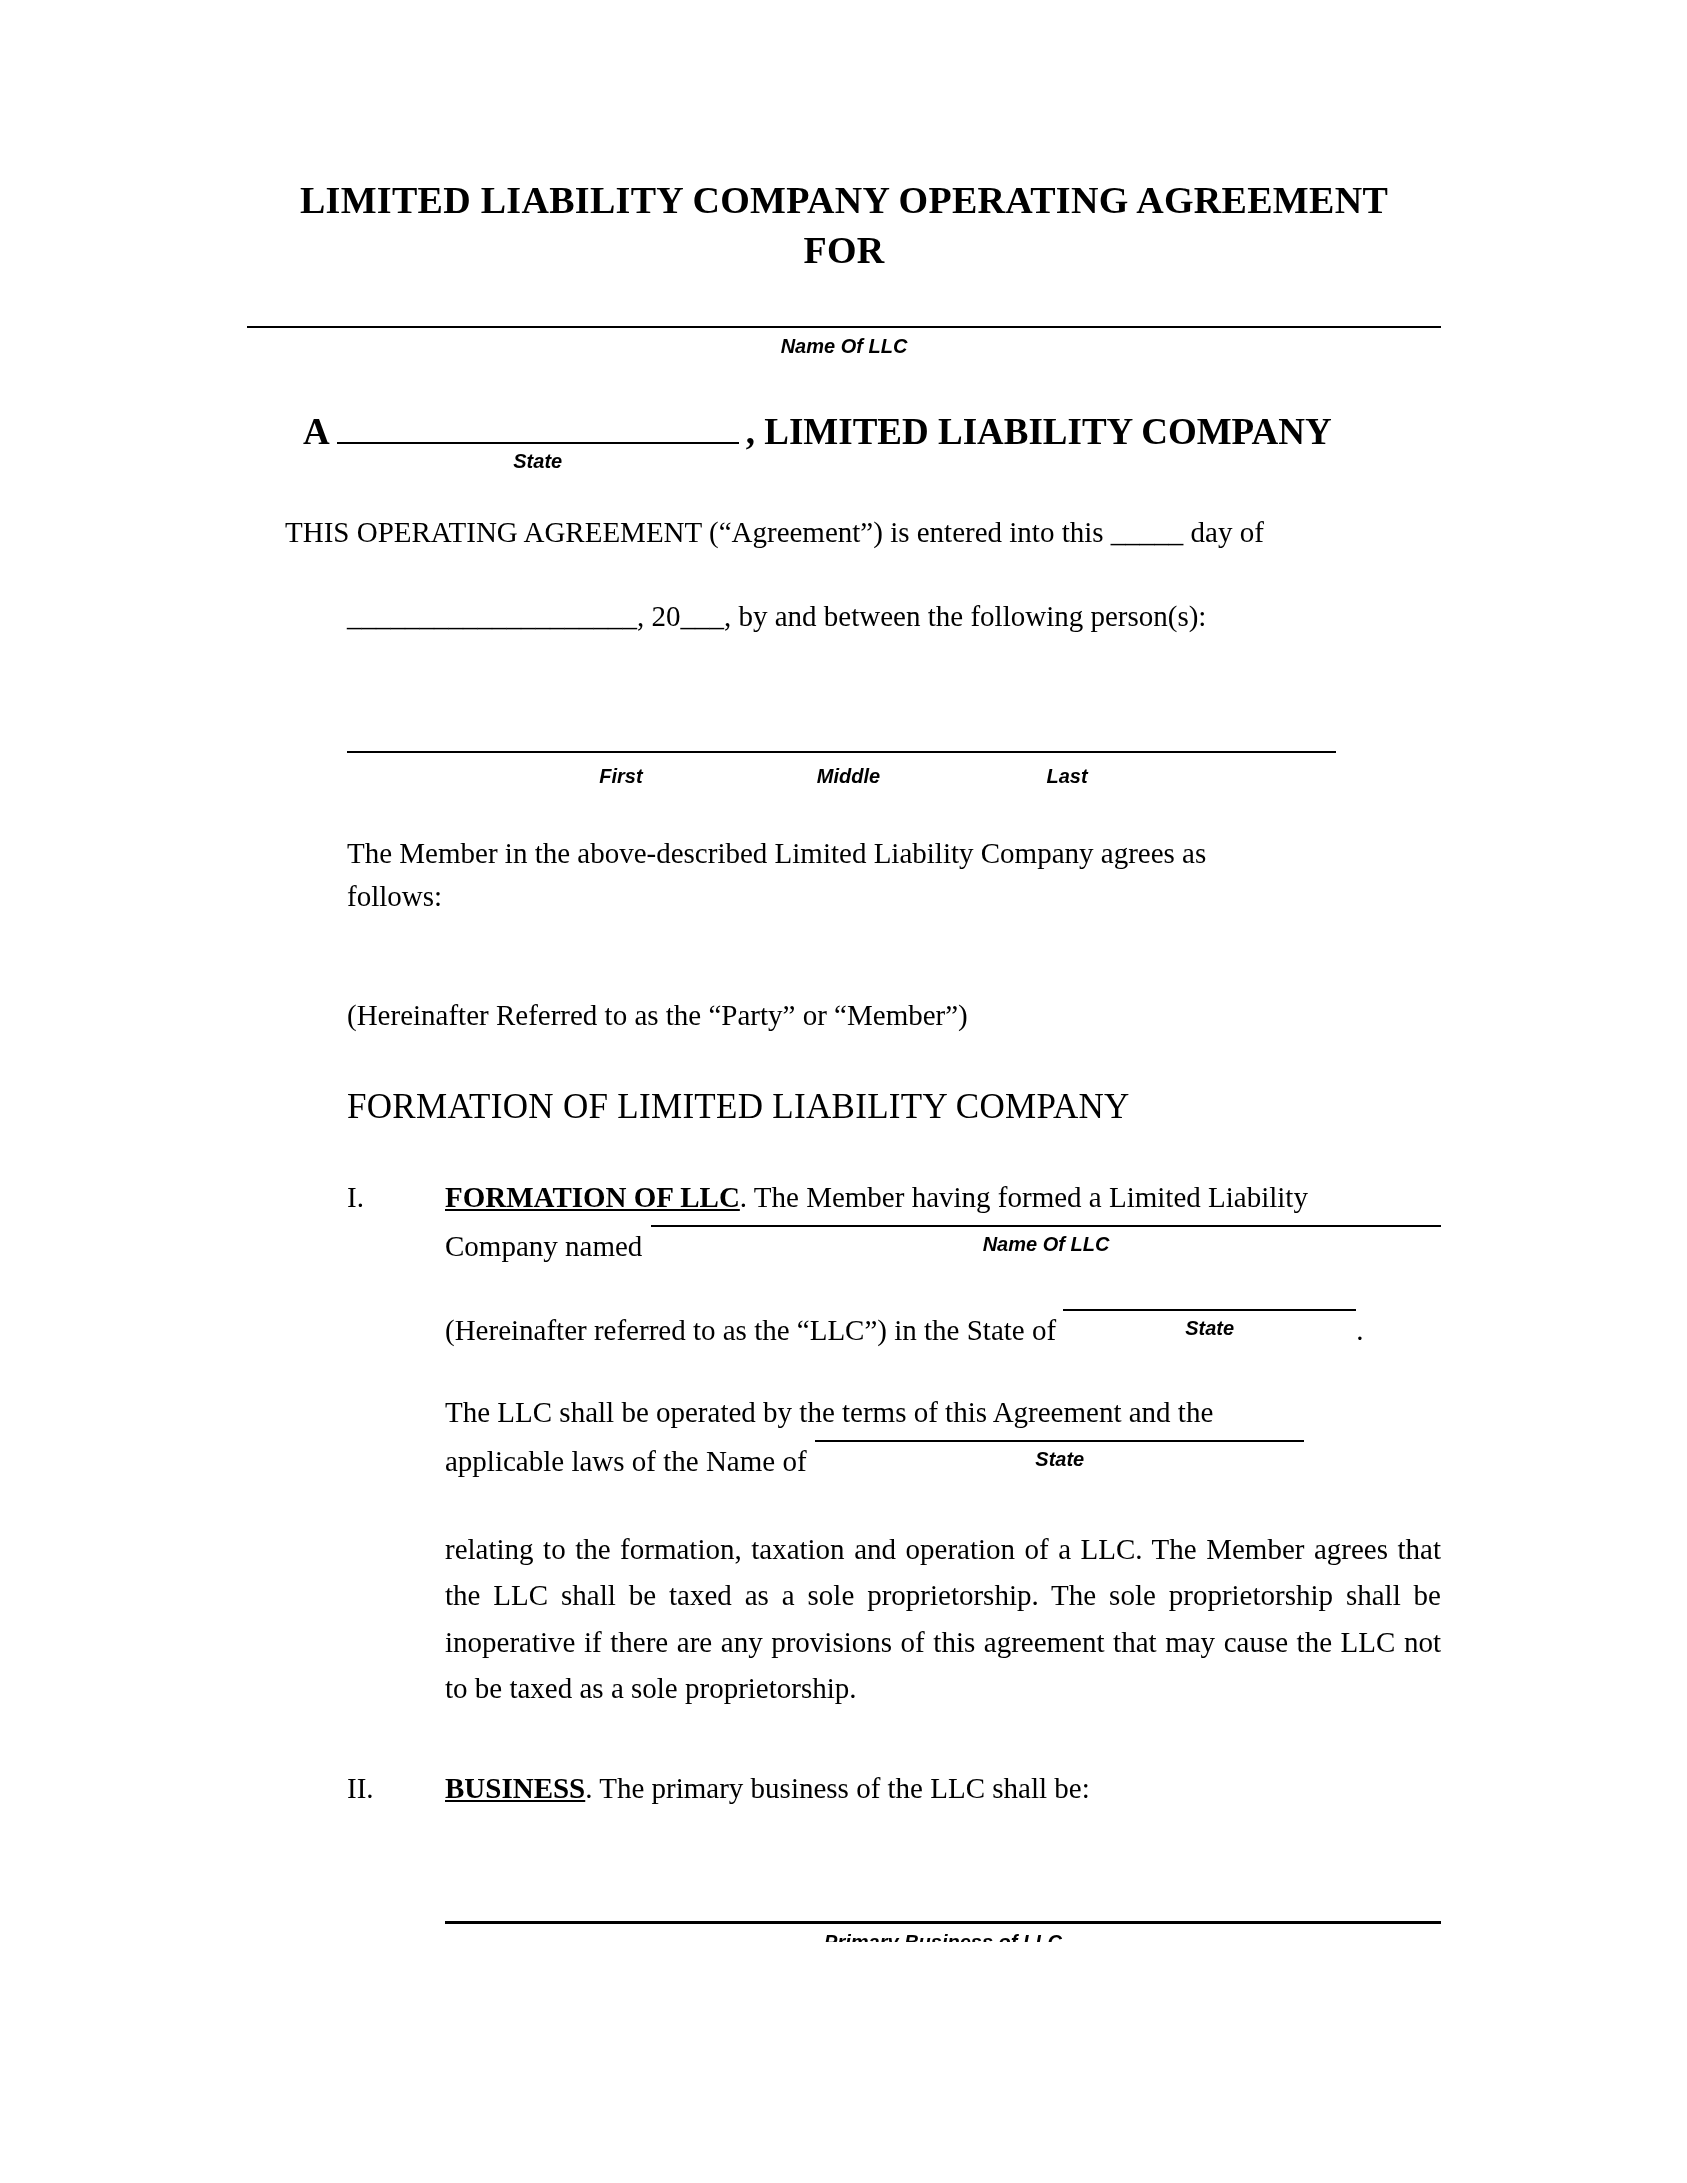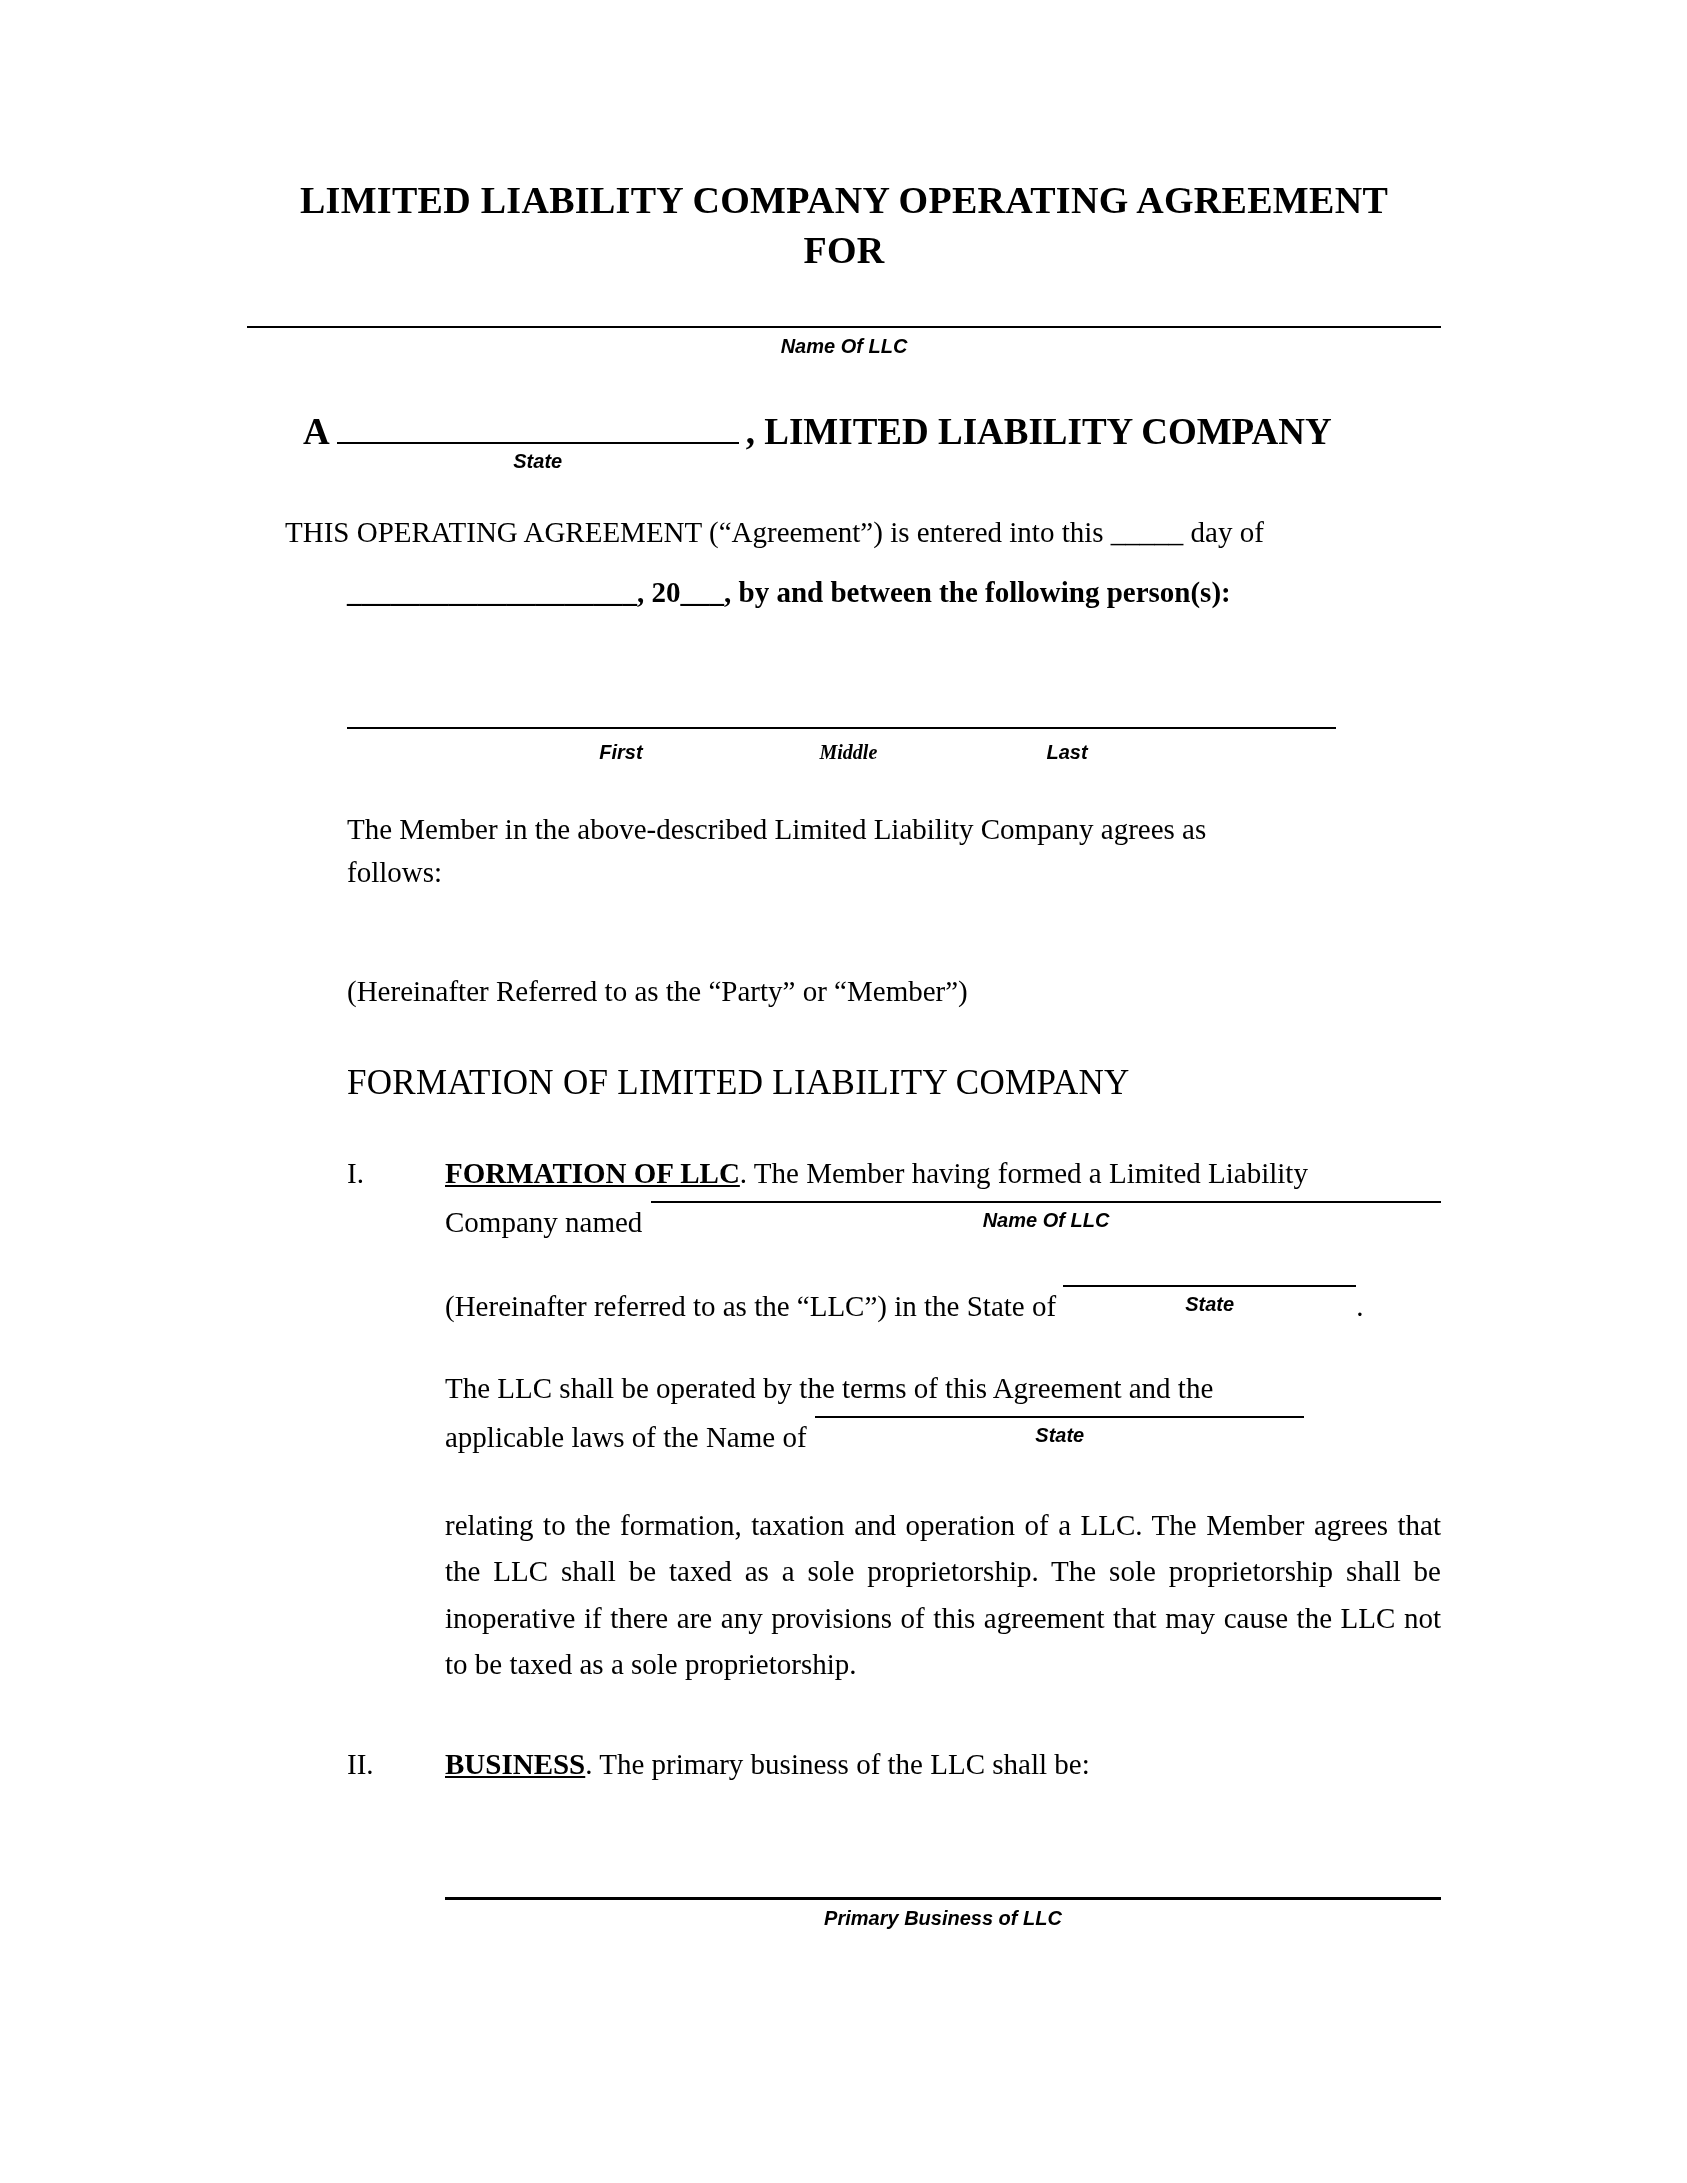--- a/index.html
+++ b/index.html
@@ -51,28 +51,28 @@
   .sub-blank {
     width: 402px;
     flex: 0 0 402px;
     border-bottom: 2.6px solid #000;
     position: relative;
     margin: 0 7px;
   }
   .sub-blank .lbl { position: absolute; top: 7px; left: 0; width: 100%; text-align: center; }
 
   .intro1 { margin-top: 58px; margin-left: 38px; }
-  .intro2 { margin-top: 18px; margin-left: 100px; font-weight: bold; }
+  .intro2 { margin-top: 42px; margin-left: 100px; }
 
   .nameline { margin-left: 100px; margin-top: 114px; width: 989px; }
   .nameline .rule { border-bottom: 2.6px solid #000; height: 0; }
   .name-labels { position: relative; height: 28px; margin-top: 11px; text-align: center; }
   .name-labels .lbl { position: absolute; transform: translateX(-50%); white-space: nowrap; }
   .nl-first { left: 27.7%; }
-  .nl-middle { left: 50.7%; font-family: Liberation Serif, serif; }
+  .nl-middle { left: 50.7%; }
   .nl-last { left: 72.8%; }
 
   .hereinafter { margin-top: 75px; margin-left: 100px; }
   .agrees { margin-top: 40px; margin-left: 100px; line-height: 1.5; }
 
   .section-h {
     margin-top: 51px;
     margin-left: 100px;
     width: 1094px;
     font-size: 35px;

